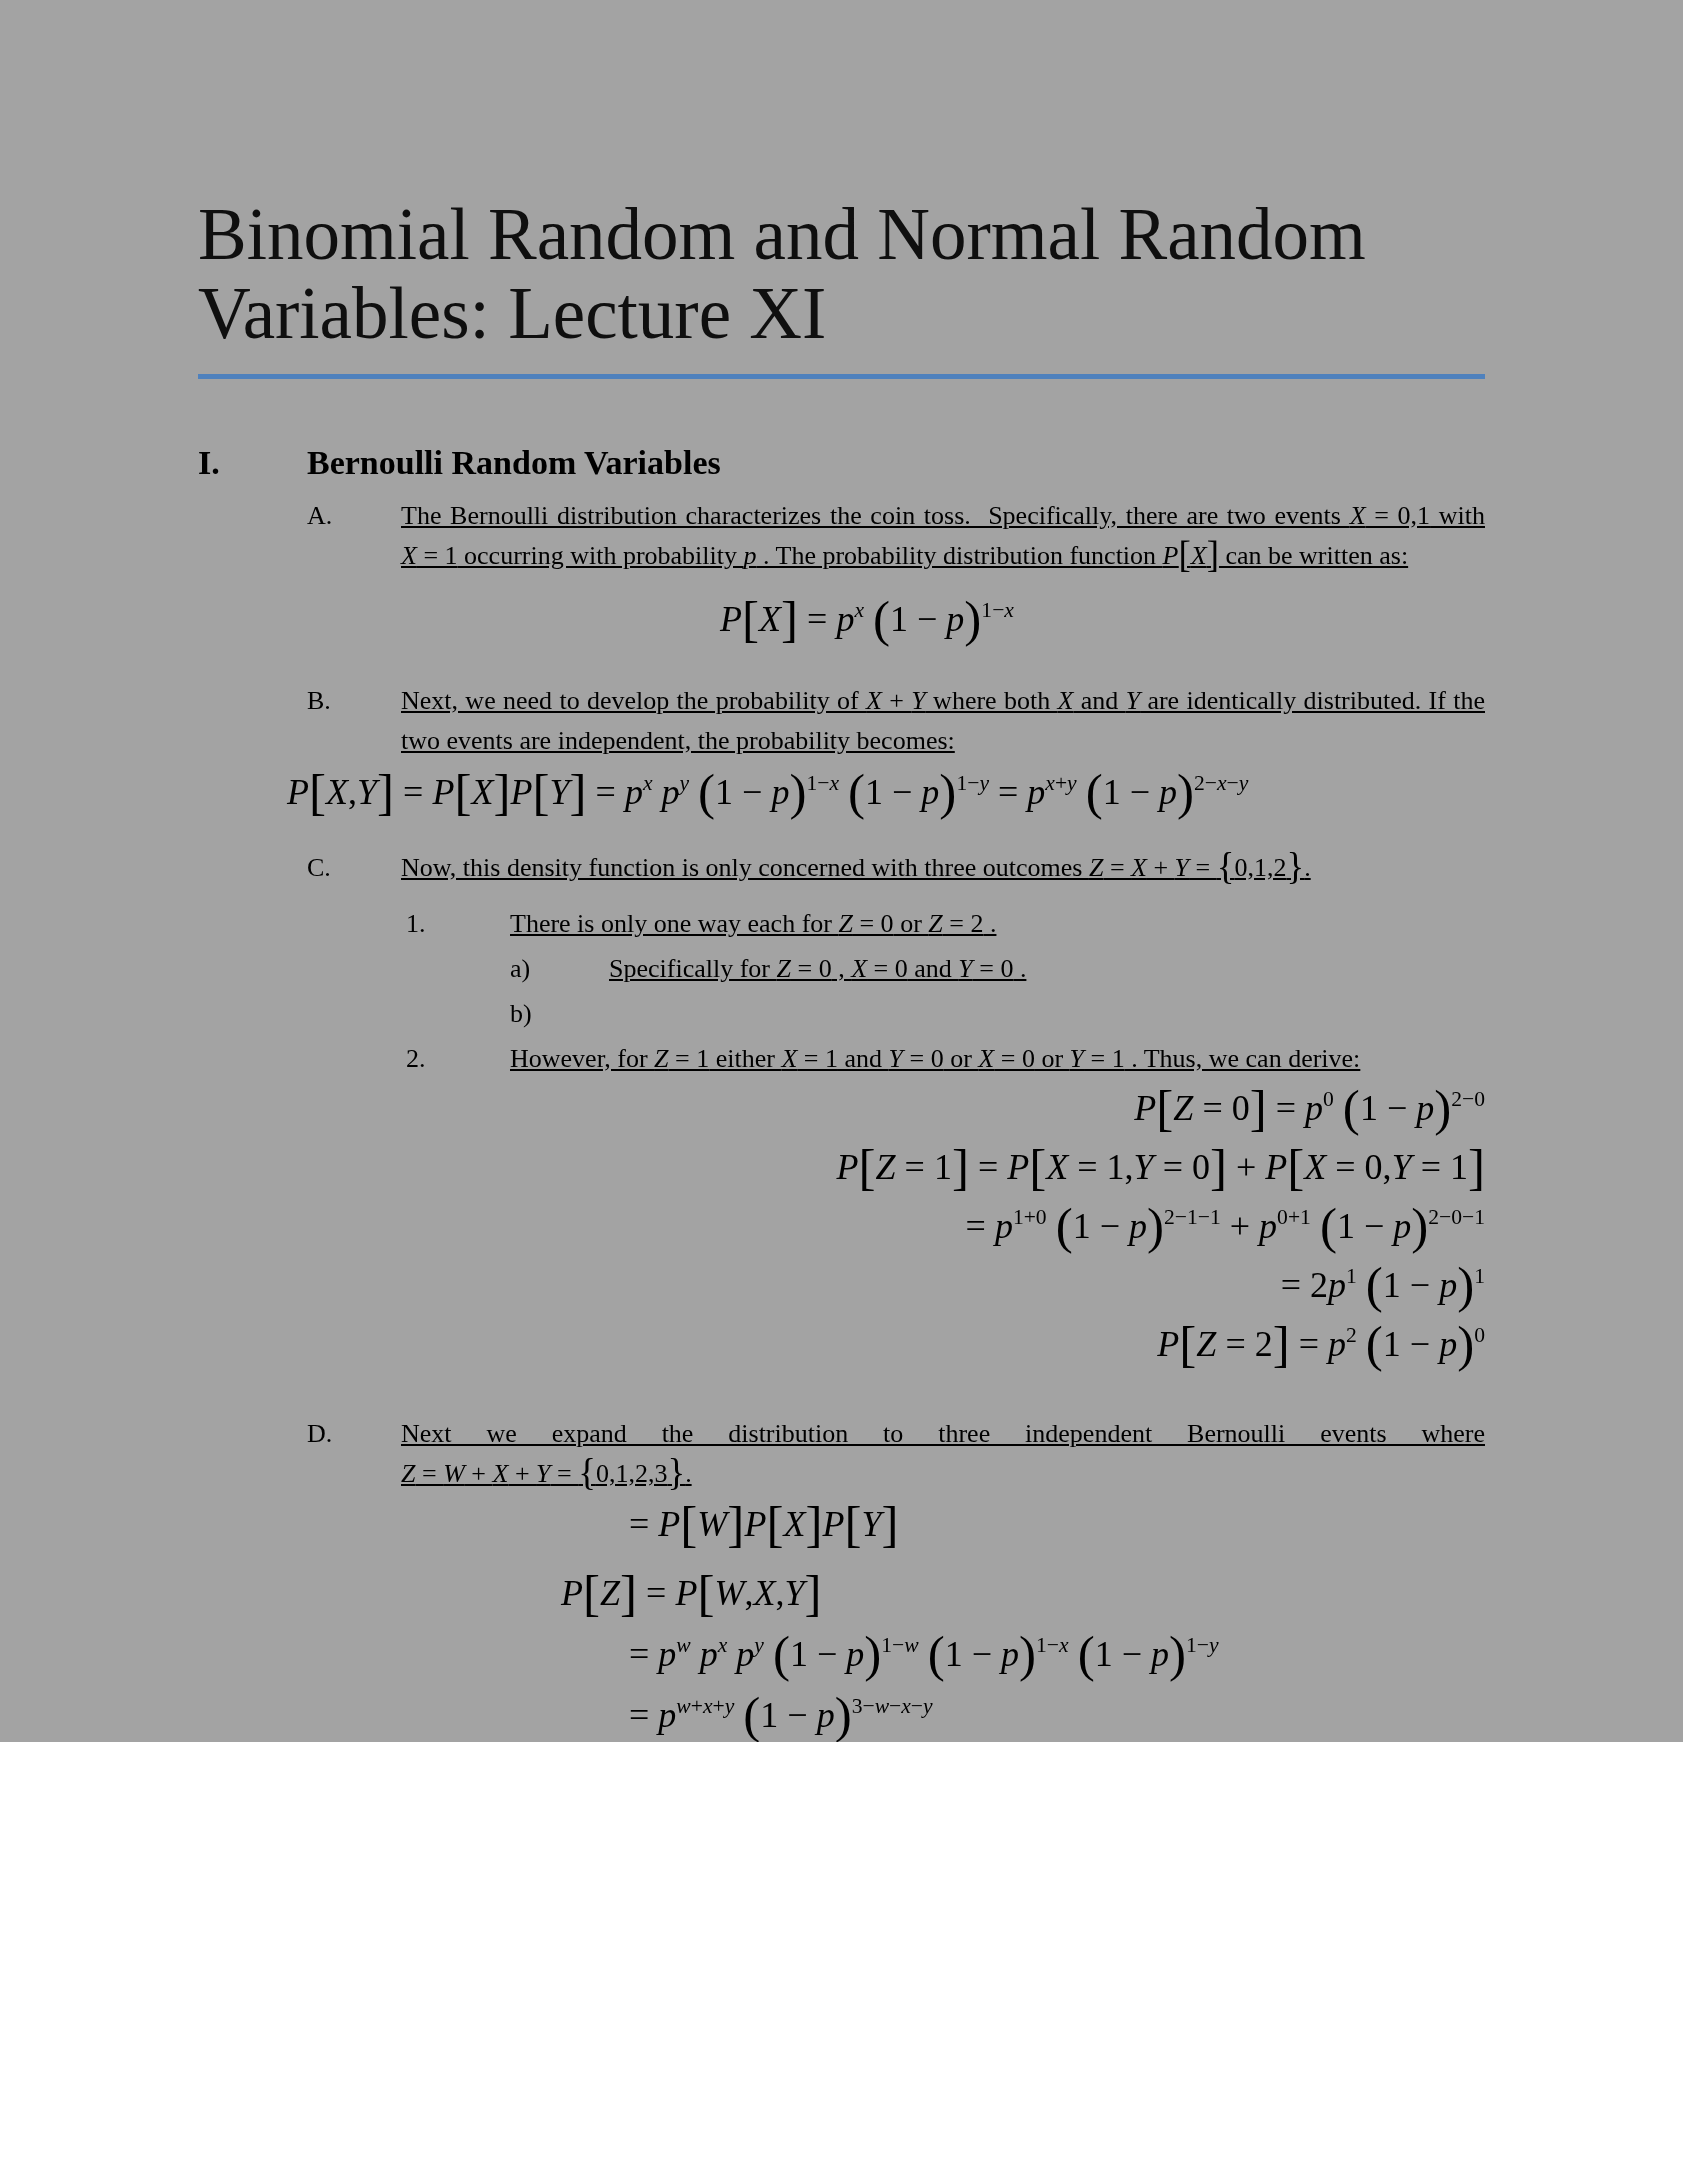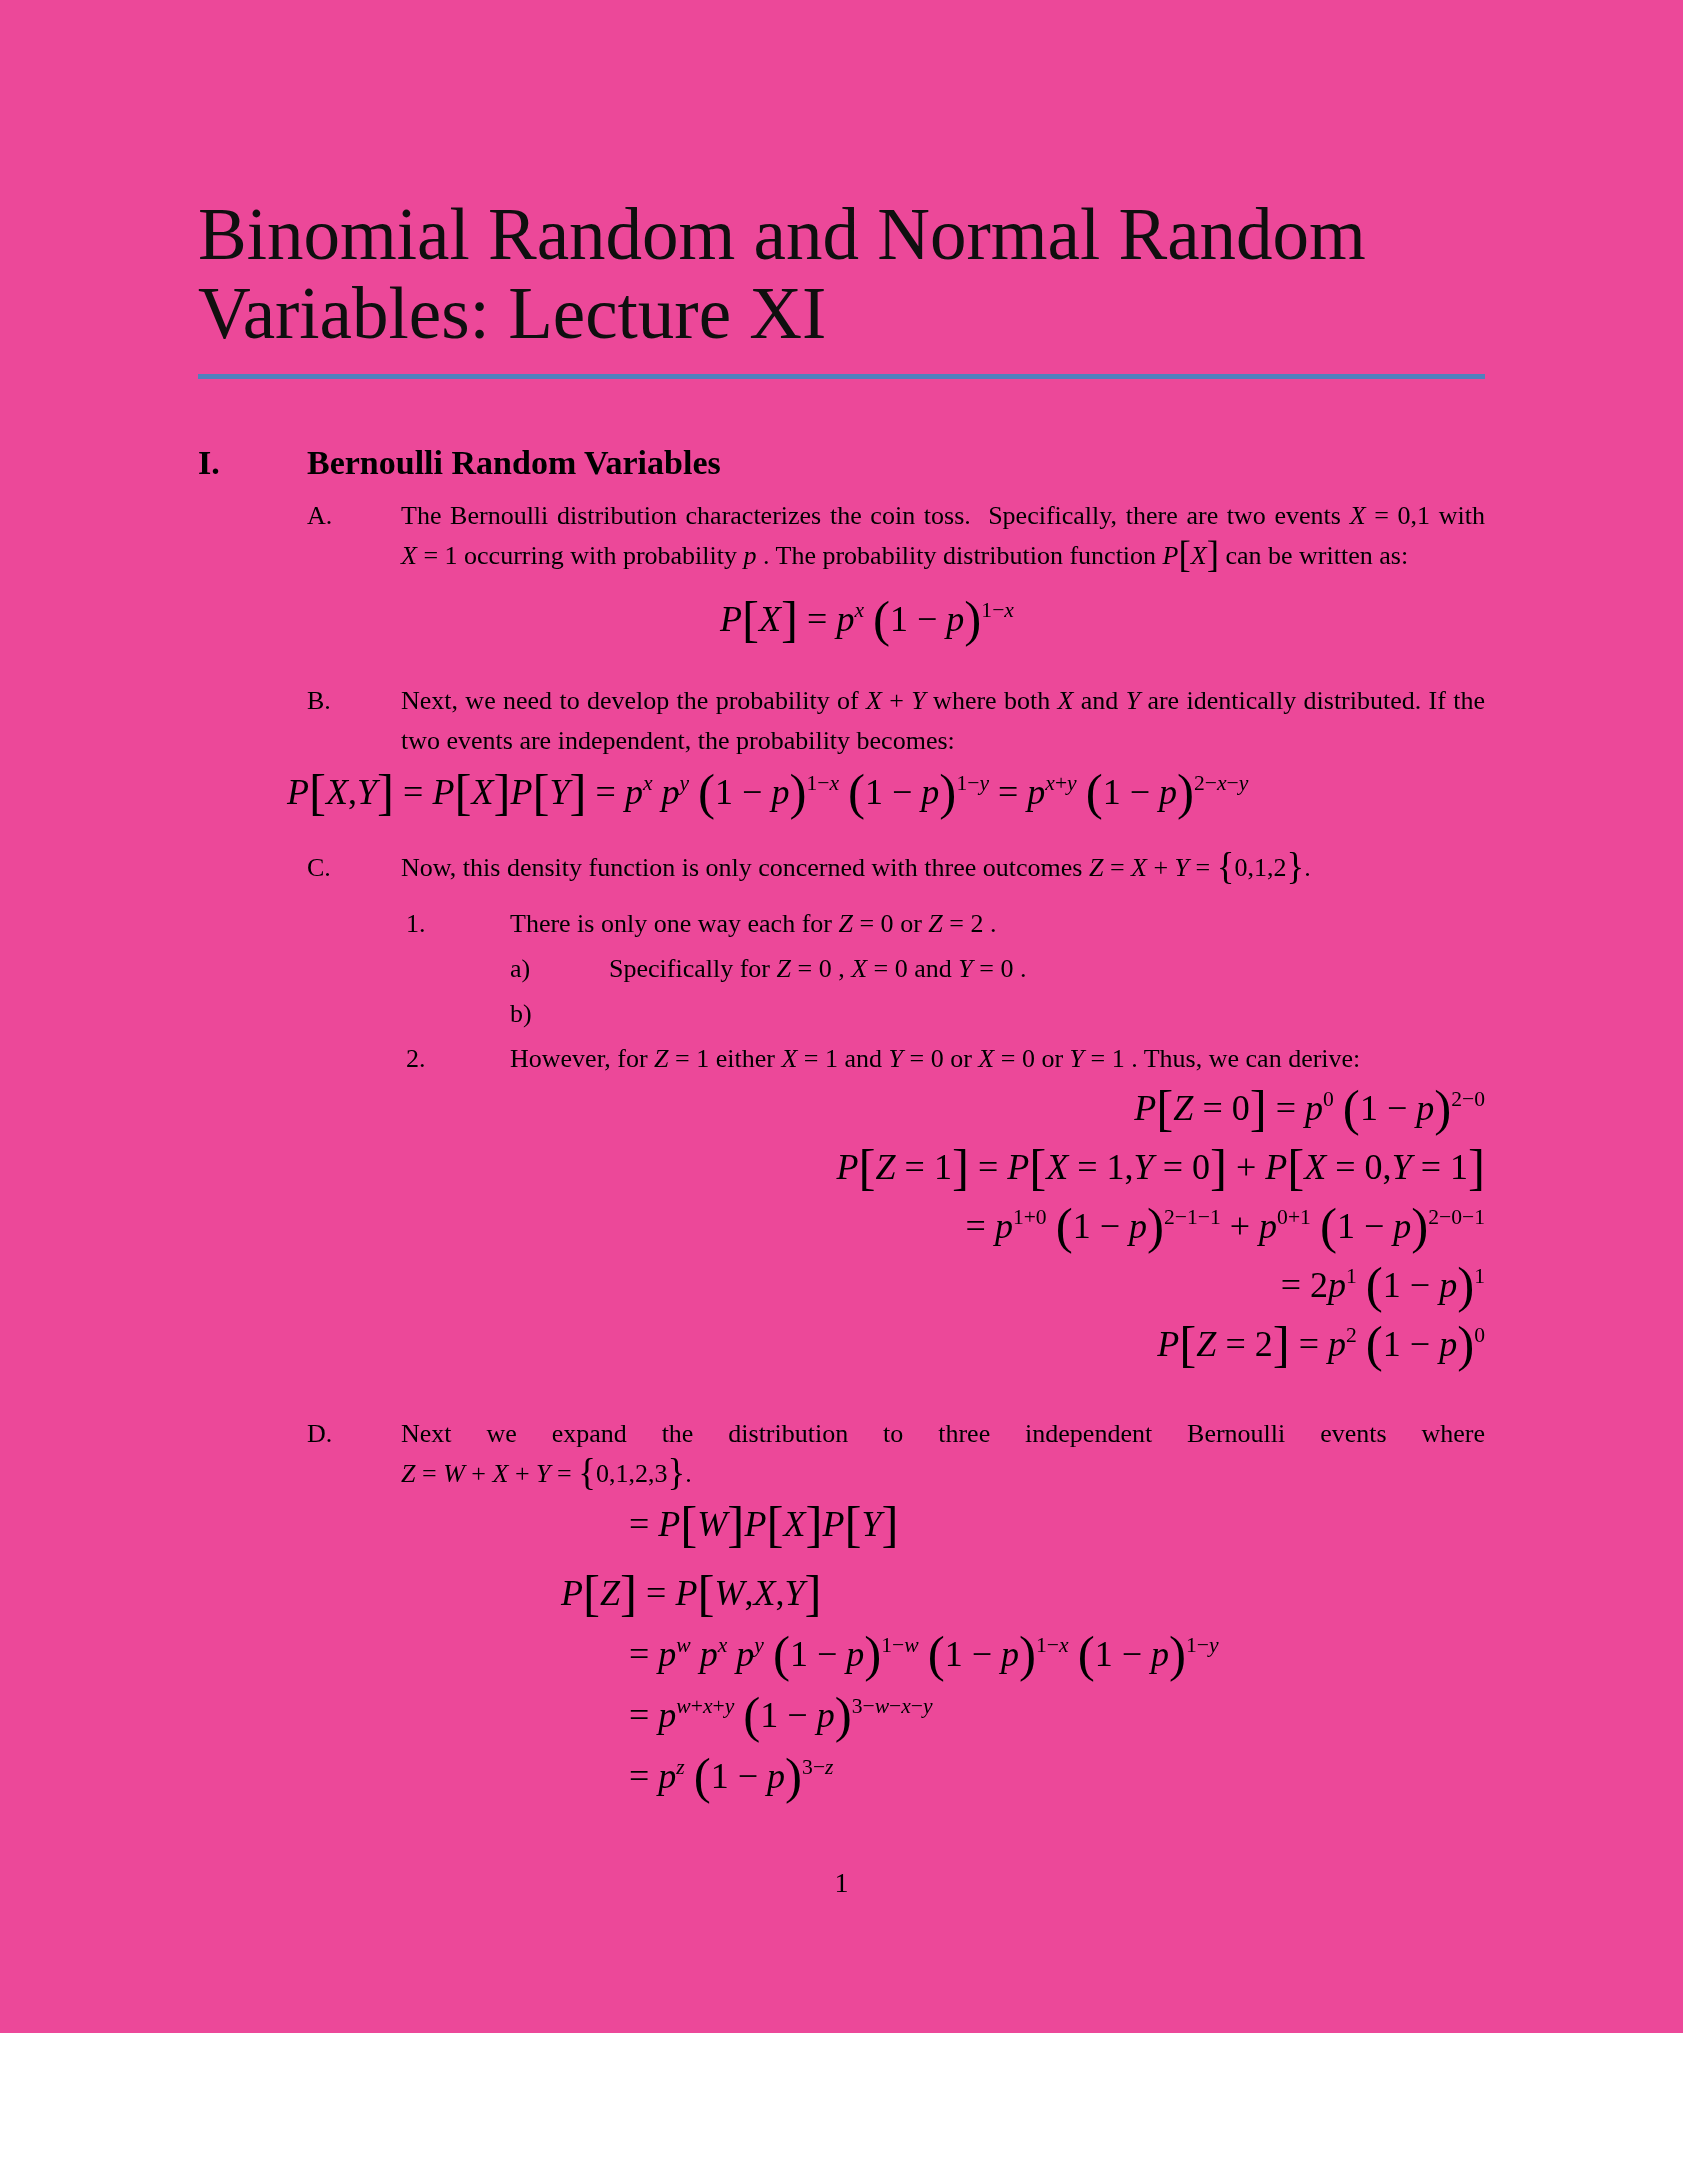--- a/index.html
+++ b/index.html
@@ -1,32 +1,32 @@
 <!DOCTYPE html>
 <html><head>
 <meta charset="utf-8">
 <style>
   html,body { margin:0; padding:0; background:#ffffff; }
   .page {
-    position:relative; width:1683px; height:2033px; background:#ec4899;
+    position:relative; width:1683px; height:1742px; background:#a3a3a3;
     font-family:"Liberation Serif","DejaVu Serif",serif; color:#000;
     overflow:hidden;
   }
   .content { padding:195px 198px 0 198px; font-size:26px; line-height:40px; }
 
   .title { font-size:73px; line-height:79px; font-weight:normal; margin:0; color:#0f0f0f; }
   .rule  { height:5px; background:#4F81BD; margin-top:21px; }
 
   .sec { display:flex; margin-top:61px; }
   .sec .label   { flex:0 0 109px; font-weight:bold; font-size:34px; line-height:46px; }
   .sec .heading { font-weight:bold; font-size:34px; line-height:46px;text-align:right; }
 
   .item { display:flex; }
   .item .label { flex:0 0 auto; }
-  .item .body  { flex:1 1 auto; text-align:justify; }
+  .item .body  { flex:1 1 auto; text-align:justify;text-decoration:underline; }
   .lvl1 { padding-left:109px; } .lvl1 .label { width:94px; }
   .lvl2 { padding-left:208px; } .lvl2 .label { width:104px; }
   .lvl3 { padding-left:312px; } .lvl3 .label { width:99px; }
 
   .it-a  { margin-top:10px; }
   .it-b  { margin-top:34px; }
   .it-c  { margin-top:28px; }
   .it-c1 { margin-top:16px; }
   .it-c1a{ margin-top:5px; }
   .it-c1b{ margin-top:5px; }

